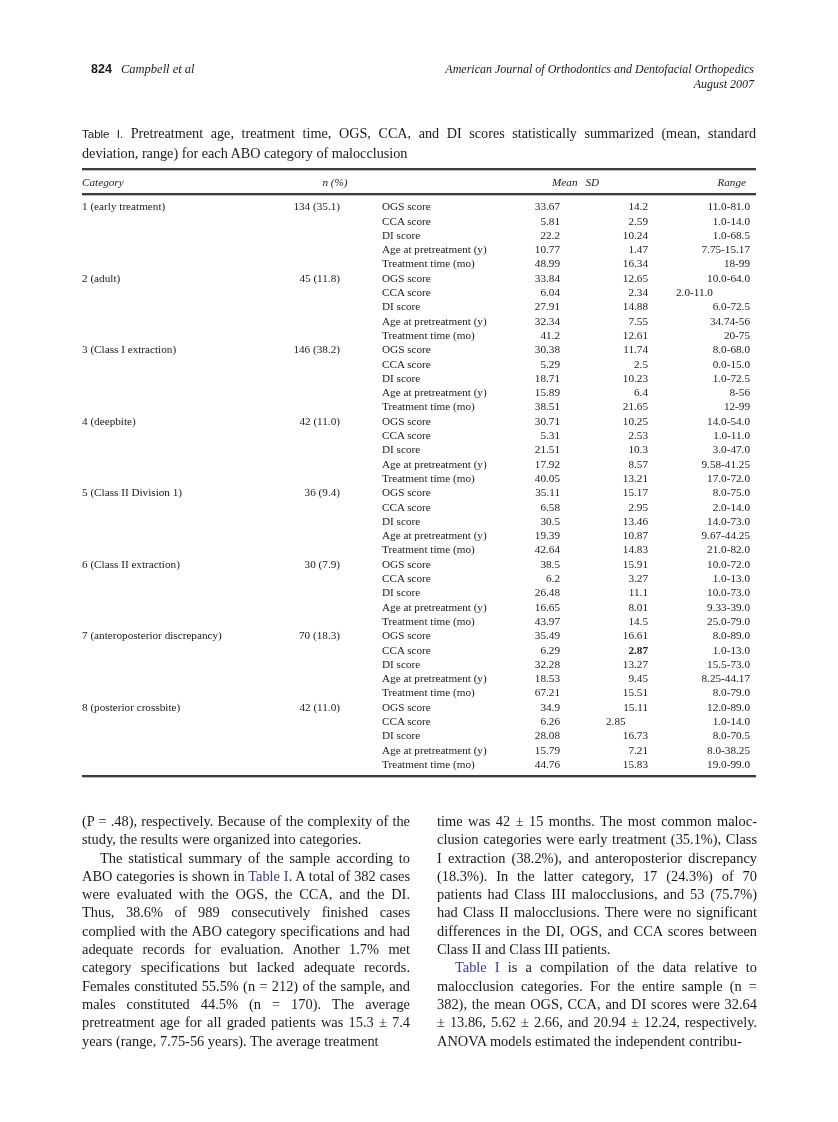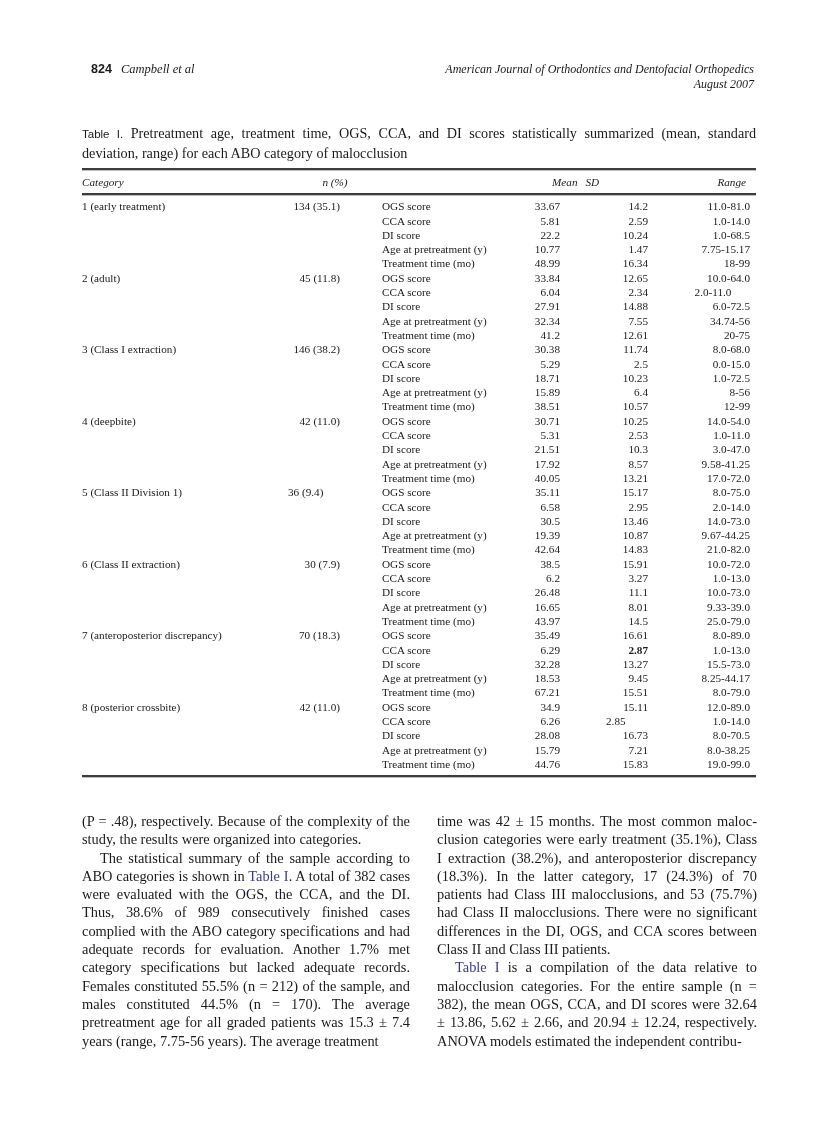--- a/index.html
+++ b/index.html
@@ -141,21 +141,21 @@
           <td class="mean" style="text-align: right; padding-right: 46px;">33.84</td>
           <td class="sd" style="text-align: right; padding-right: 28px;">12.65</td>
           <td class="range" style="text-align: right; padding-right: 6px;">10.0-64.0</td>
         </tr>
         <tr>
           <td class="cat"></td>
           <td class="num-n" style="text-align: right; padding-right: 42px;"></td>
           <td class="var">CCA score</td>
           <td class="mean" style="text-align: right; padding-right: 46px;">6.04</td>
           <td class="sd" style="text-align: right; padding-right: 28px;">2.34</td>
-          <td class="range" style="text-align: center; padding-right: 6px; margin-top: 20px;">2.0-11.0</td>
+          <td class="range" style="text-align: left; padding-right: 6px; margin-top: 20px;">2.0-11.0</td>
         </tr>
         <tr>
           <td class="cat"></td>
           <td class="num-n" style="text-align: right; padding-right: 42px;"></td>
           <td class="var">DI score</td>
           <td class="mean" style="text-align: right; padding-right: 46px;">27.91</td>
           <td class="sd" style="text-align: right; padding-right: 28px;">14.88</td>
           <td class="range" style="text-align: right; padding-right: 6px;">6.0-72.5</td>
         </tr>
         <tr>
@@ -204,21 +204,21 @@
           <td class="var">Age at pretreatment (y)</td>
           <td class="mean" style="text-align: right; padding-right: 46px;">15.89</td>
           <td class="sd" style="text-align: right; padding-right: 28px;">6.4</td>
           <td class="range" style="text-align: right; padding-right: 6px;">8-56</td>
         </tr>
         <tr>
           <td class="cat"></td>
           <td class="num-n" style="text-align: right; padding-right: 42px;"></td>
           <td class="var">Treatment time (mo)</td>
           <td class="mean" style="text-align: right; padding-right: 46px;">38.51</td>
-          <td class="sd" style="text-align: right; padding-right: 28px;">10.57</td>
+          <td class="sd" style="text-align: right; padding-right: 28px;">21.65</td>
           <td class="range" style="text-align: right; padding-right: 6px;">12-99</td>
         </tr>
         <tr>
           <td class="cat">4 (deepbite)</td>
           <td class="num-n" style="text-align: right; padding-right: 42px;">42 (11.0)</td>
           <td class="var">OGS score</td>
           <td class="mean" style="text-align: right; padding-right: 46px;">30.71</td>
           <td class="sd" style="text-align: right; padding-right: 28px;">10.25</td>
           <td class="range" style="text-align: right; padding-right: 6px;">14.0-54.0</td>
         </tr>
@@ -249,21 +249,21 @@
         <tr>
           <td class="cat"></td>
           <td class="num-n" style="text-align: right; padding-right: 42px;"></td>
           <td class="var">Treatment time (mo)</td>
           <td class="mean" style="text-align: right; padding-right: 46px;">40.05</td>
           <td class="sd" style="text-align: right; padding-right: 28px;">13.21</td>
           <td class="range" style="text-align: right; padding-right: 6px;">17.0-72.0</td>
         </tr>
         <tr>
           <td class="cat">5 (Class II Division 1)</td>
-          <td class="num-n" style="text-align: left; padding-right: 42px; margin-top: 29px;">36 (9.4)</td>
+          <td class="num-n" style="text-align: right; padding-right: 42px; margin-top: 29px;">36 (9.4)</td>
           <td class="var">OGS score</td>
           <td class="mean" style="text-align: right; padding-right: 46px;">35.11</td>
           <td class="sd" style="text-align: right; padding-right: 28px;">15.17</td>
           <td class="range" style="text-align: right; padding-right: 6px;">8.0-75.0</td>
         </tr>
         <tr>
           <td class="cat"></td>
           <td class="num-n" style="text-align: right; padding-right: 42px;"></td>
           <td class="var">CCA score</td>
           <td class="mean" style="text-align: right; padding-right: 46px;">6.58</td>

